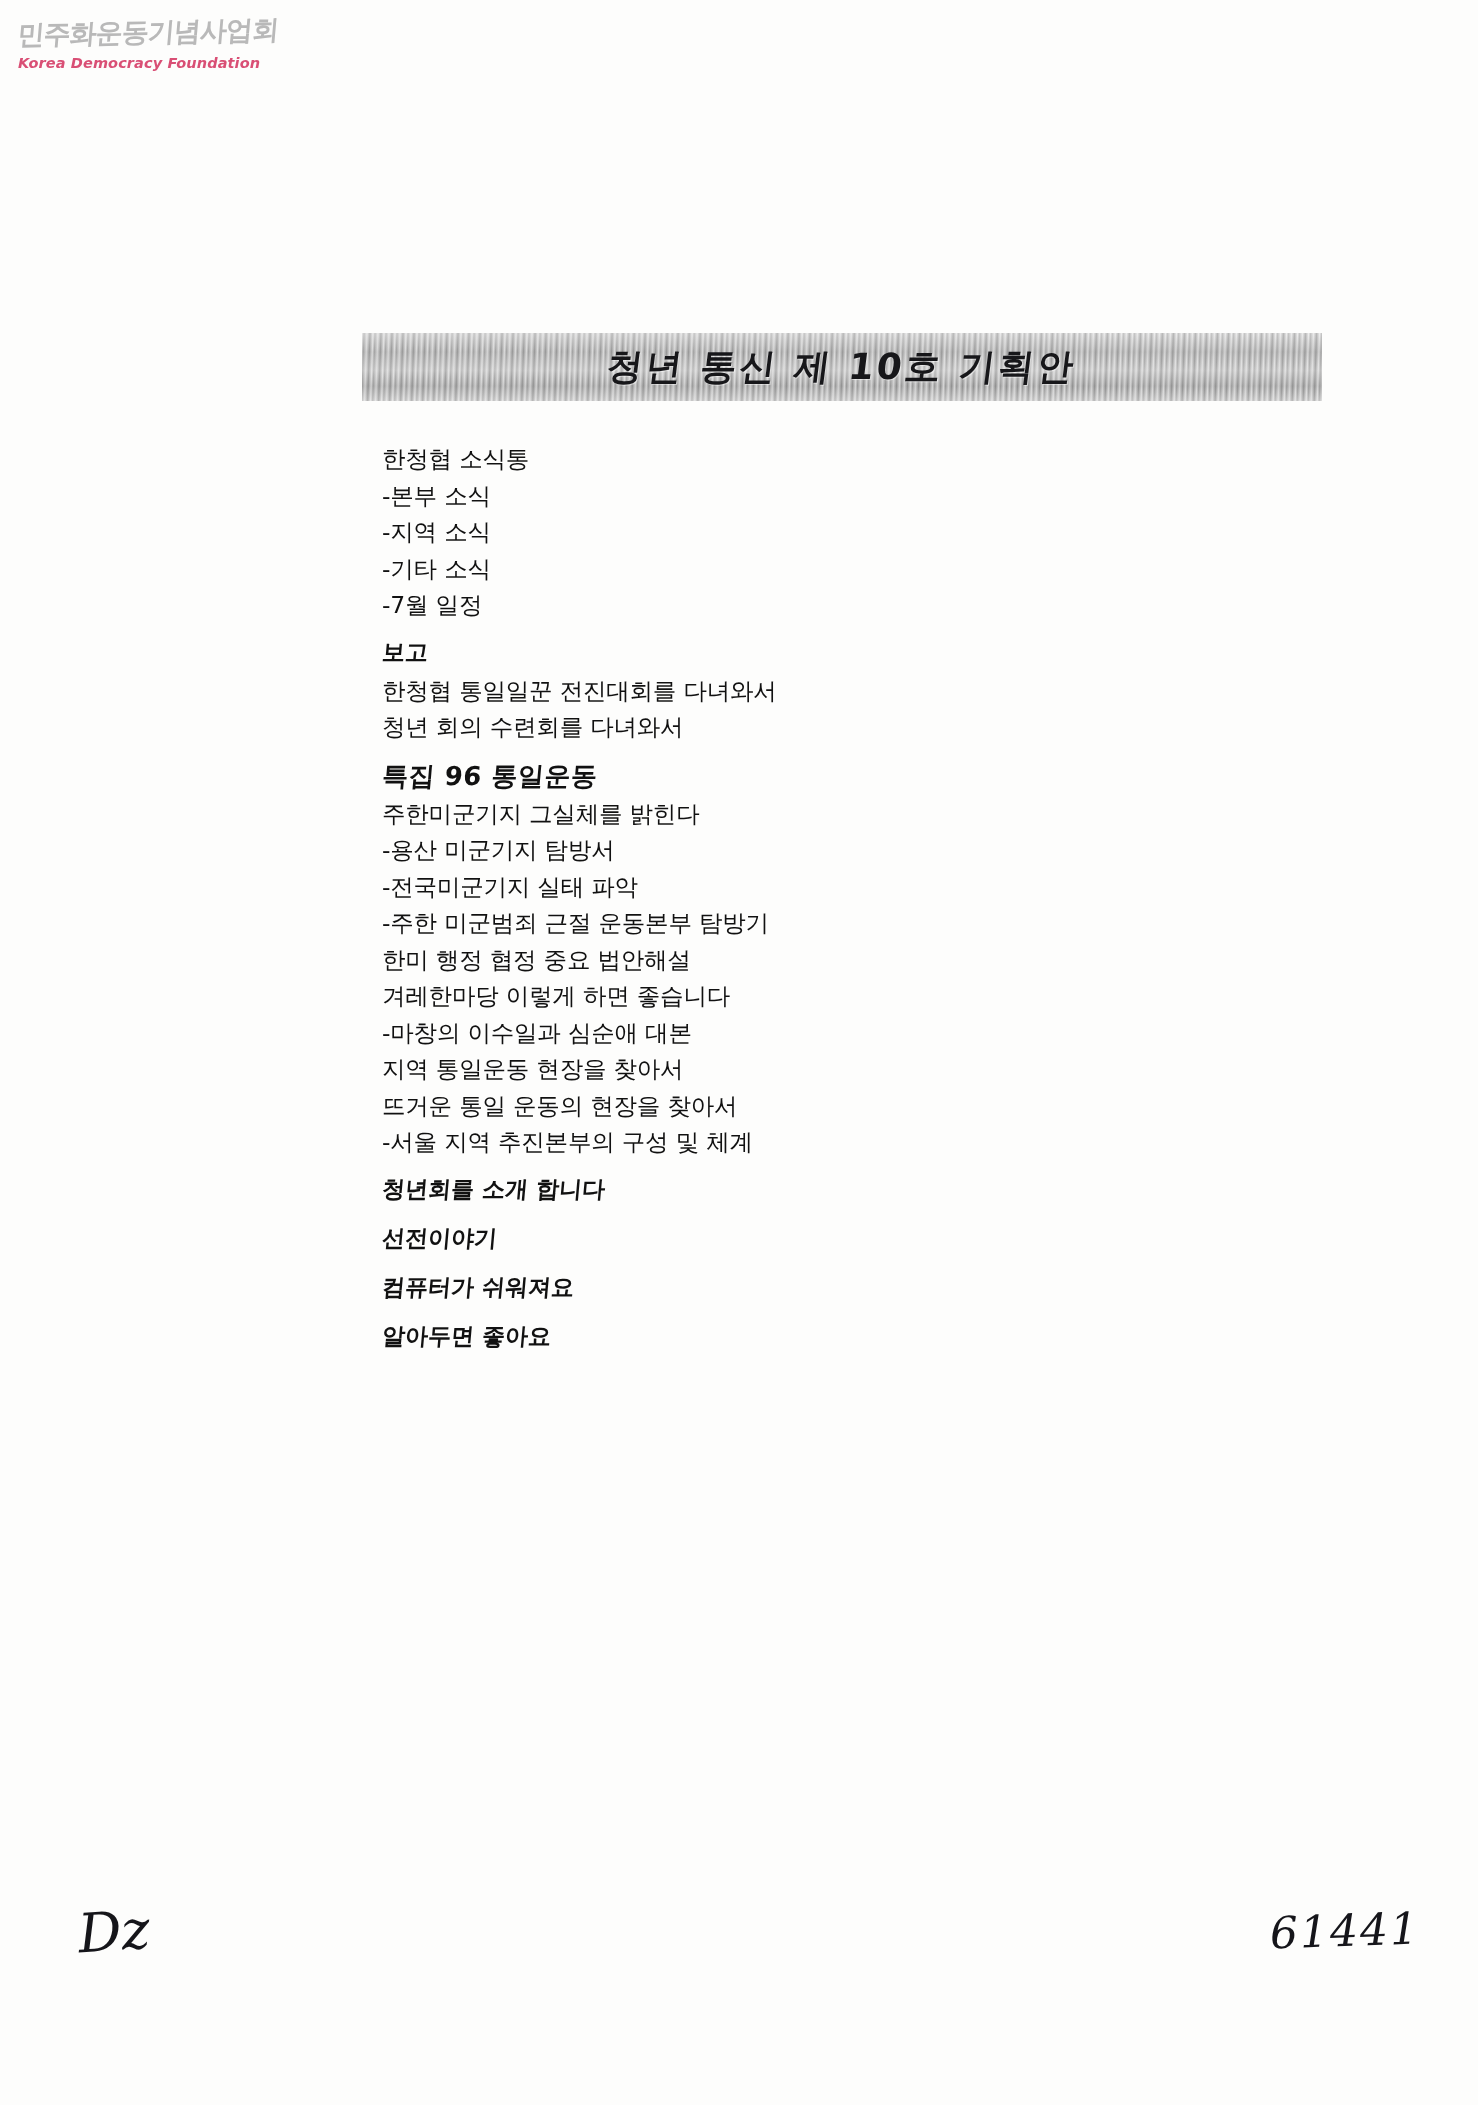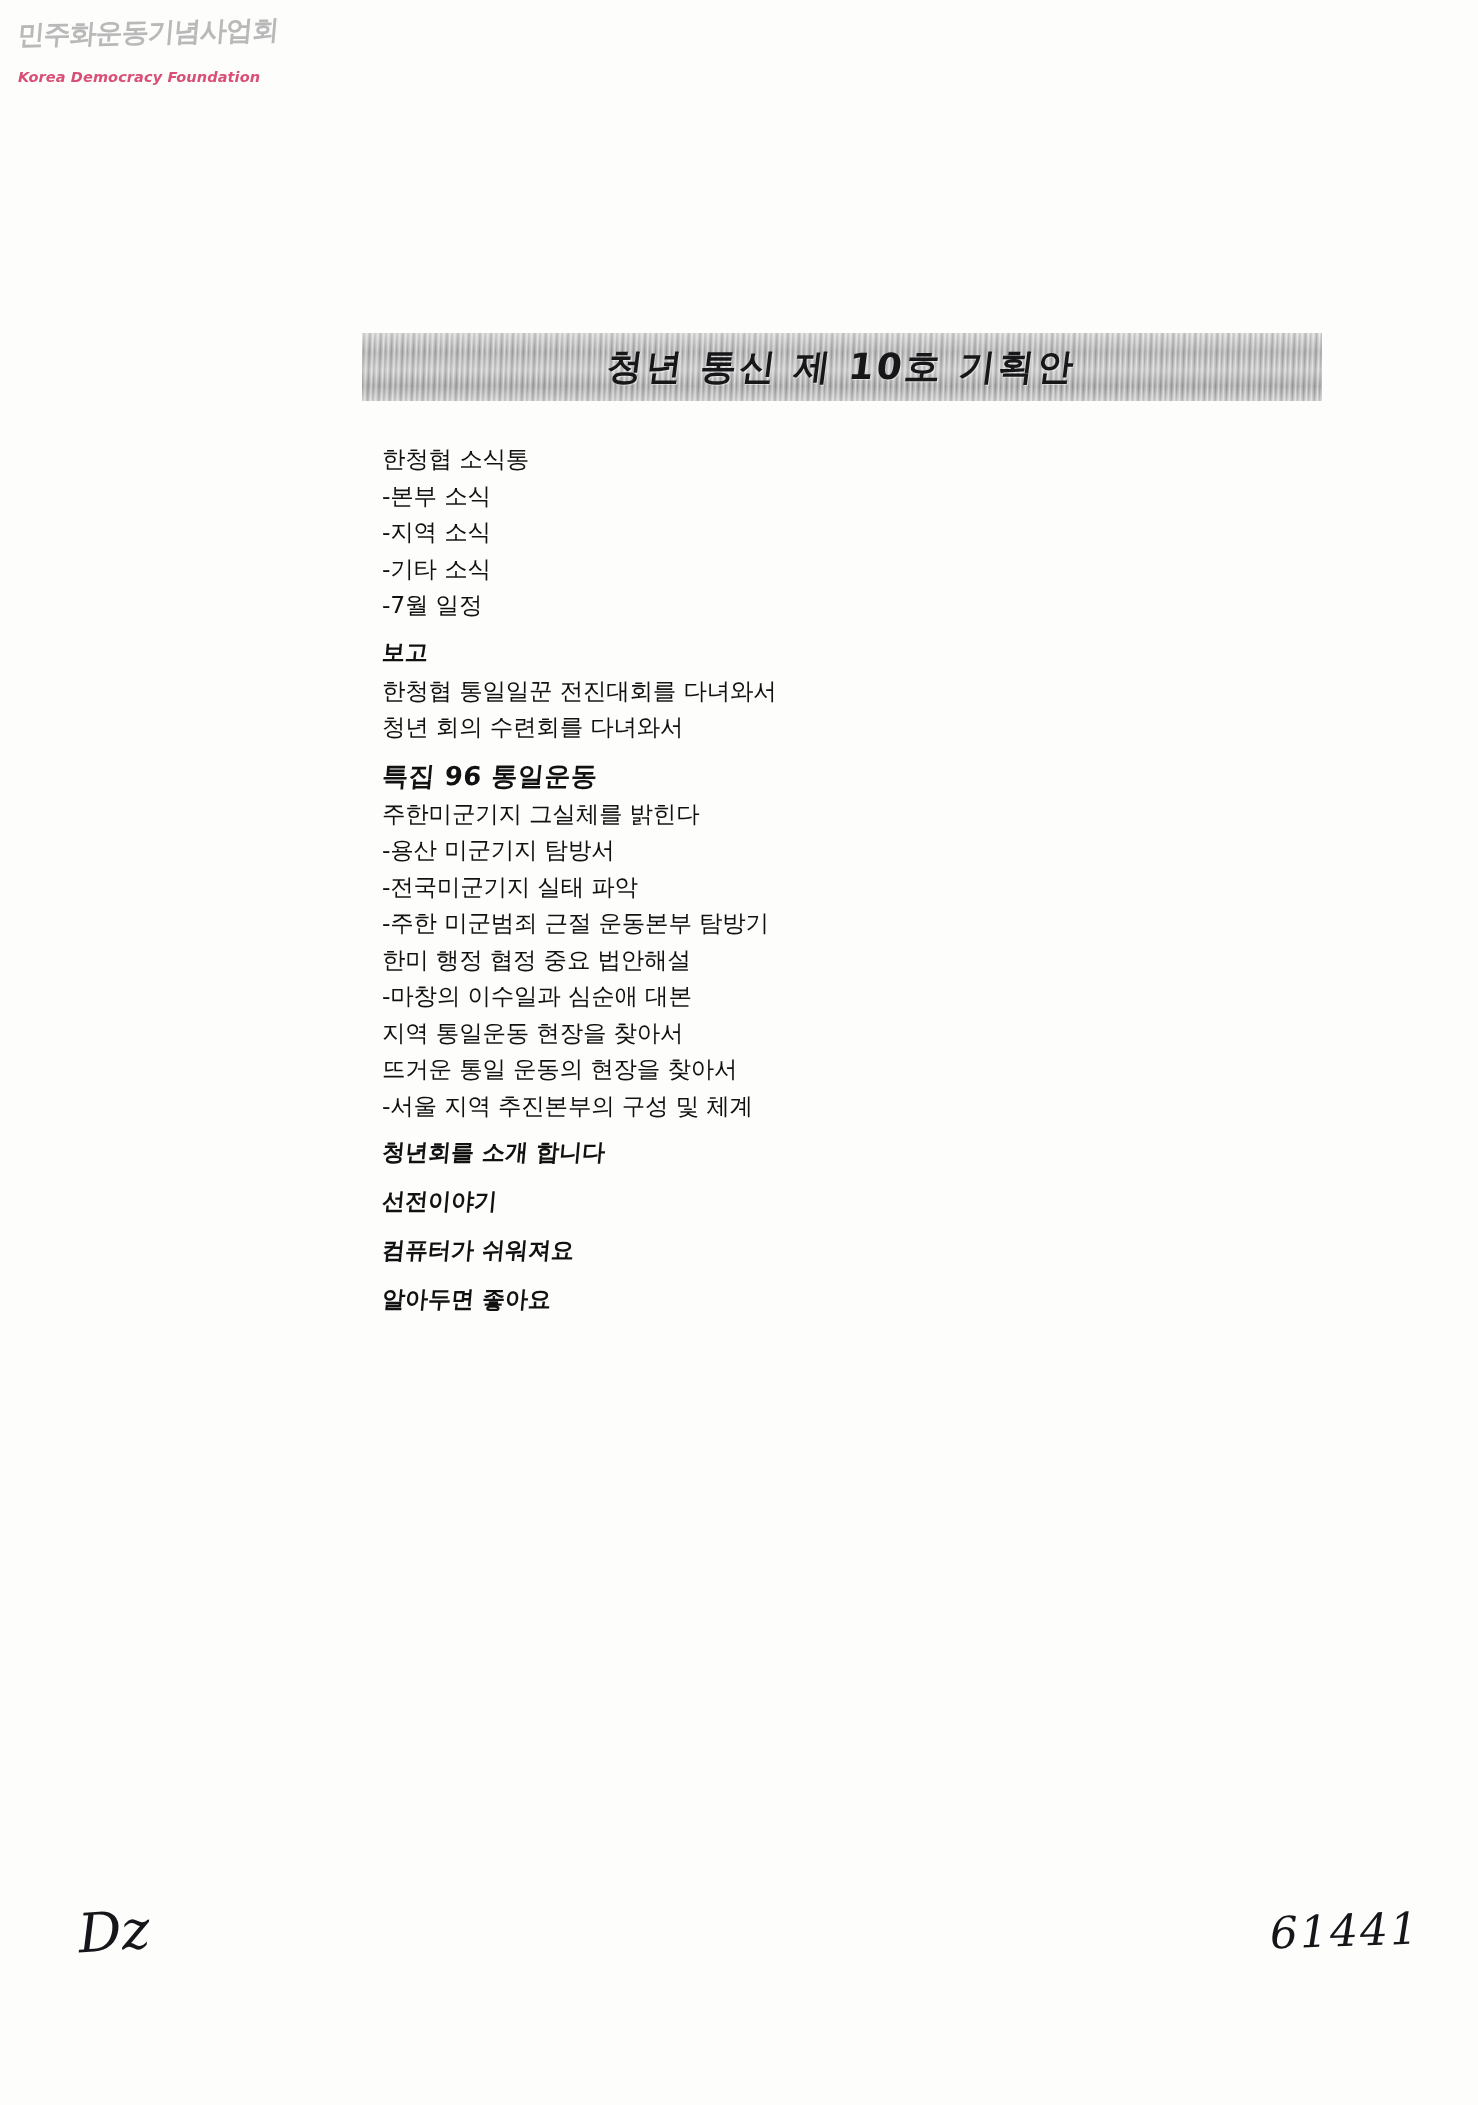--- a/index.html
+++ b/index.html
@@ -30,21 +30,21 @@
   .logo-ko {
     font-family: "DejaVu Sans", "Liberation Sans", sans-serif;
     font-size: 27px;
     font-weight: 700;
     color: #b9b9b9;
     letter-spacing: -1px;
     transform: skewX(-6deg) rotate(-1.2deg);
     white-space: nowrap;
   }
   .logo-en {
-    margin-top: 19px;
+    margin-top: 5px;
     font-family: "DejaVu Sans", "Liberation Sans", sans-serif;
     font-size: 14.5px;
     font-weight: 700;
     font-style: italic;
     color: #d94f75;
     letter-spacing: 0.1px;
     white-space: nowrap;
   }
 
   
@@ -159,20 +159,21 @@
       <div class="line">-7월 일정</div>
       <div class="line heading gap-top">보고</div>
       <div class="line">한청협 통일일꾼 전진대회를 다녀와서</div>
       <div class="line">청년 회의 수련회를 다녀와서</div>
       <div class="line heading-lg gap-top">특집 96 통일운동</div>
       <div class="line">주한미군기지 그실체를 밝힌다</div>
       <div class="line">-용산 미군기지 탐방서</div>
       <div class="line">-전국미군기지 실태 파악</div>
       <div class="line">-주한 미군범죄 근절 운동본부 탐방기</div>
       <div class="line">한미 행정 협정 중요 법안해설</div>
+      <div class="line">겨레한마당 이렇게 하면 좋습니다</div>
       <div class="line">-마창의 이수일과 심순애 대본</div>
       <div class="line">지역 통일운동 현장을 찾아서</div>
       <div class="line">뜨거운 통일 운동의 현장을 찾아서</div>
       <div class="line">-서울 지역 추진본부의 구성 및 체계</div>
       <div class="line heading gap-top">청년회를 소개 합니다</div>
       <div class="line heading gap-top">선전이야기</div>
       <div class="line heading gap-top">컴퓨터가 쉬워져요</div>
       <div class="line heading gap-top">알아두면 좋아요</div>
     </div>
 

